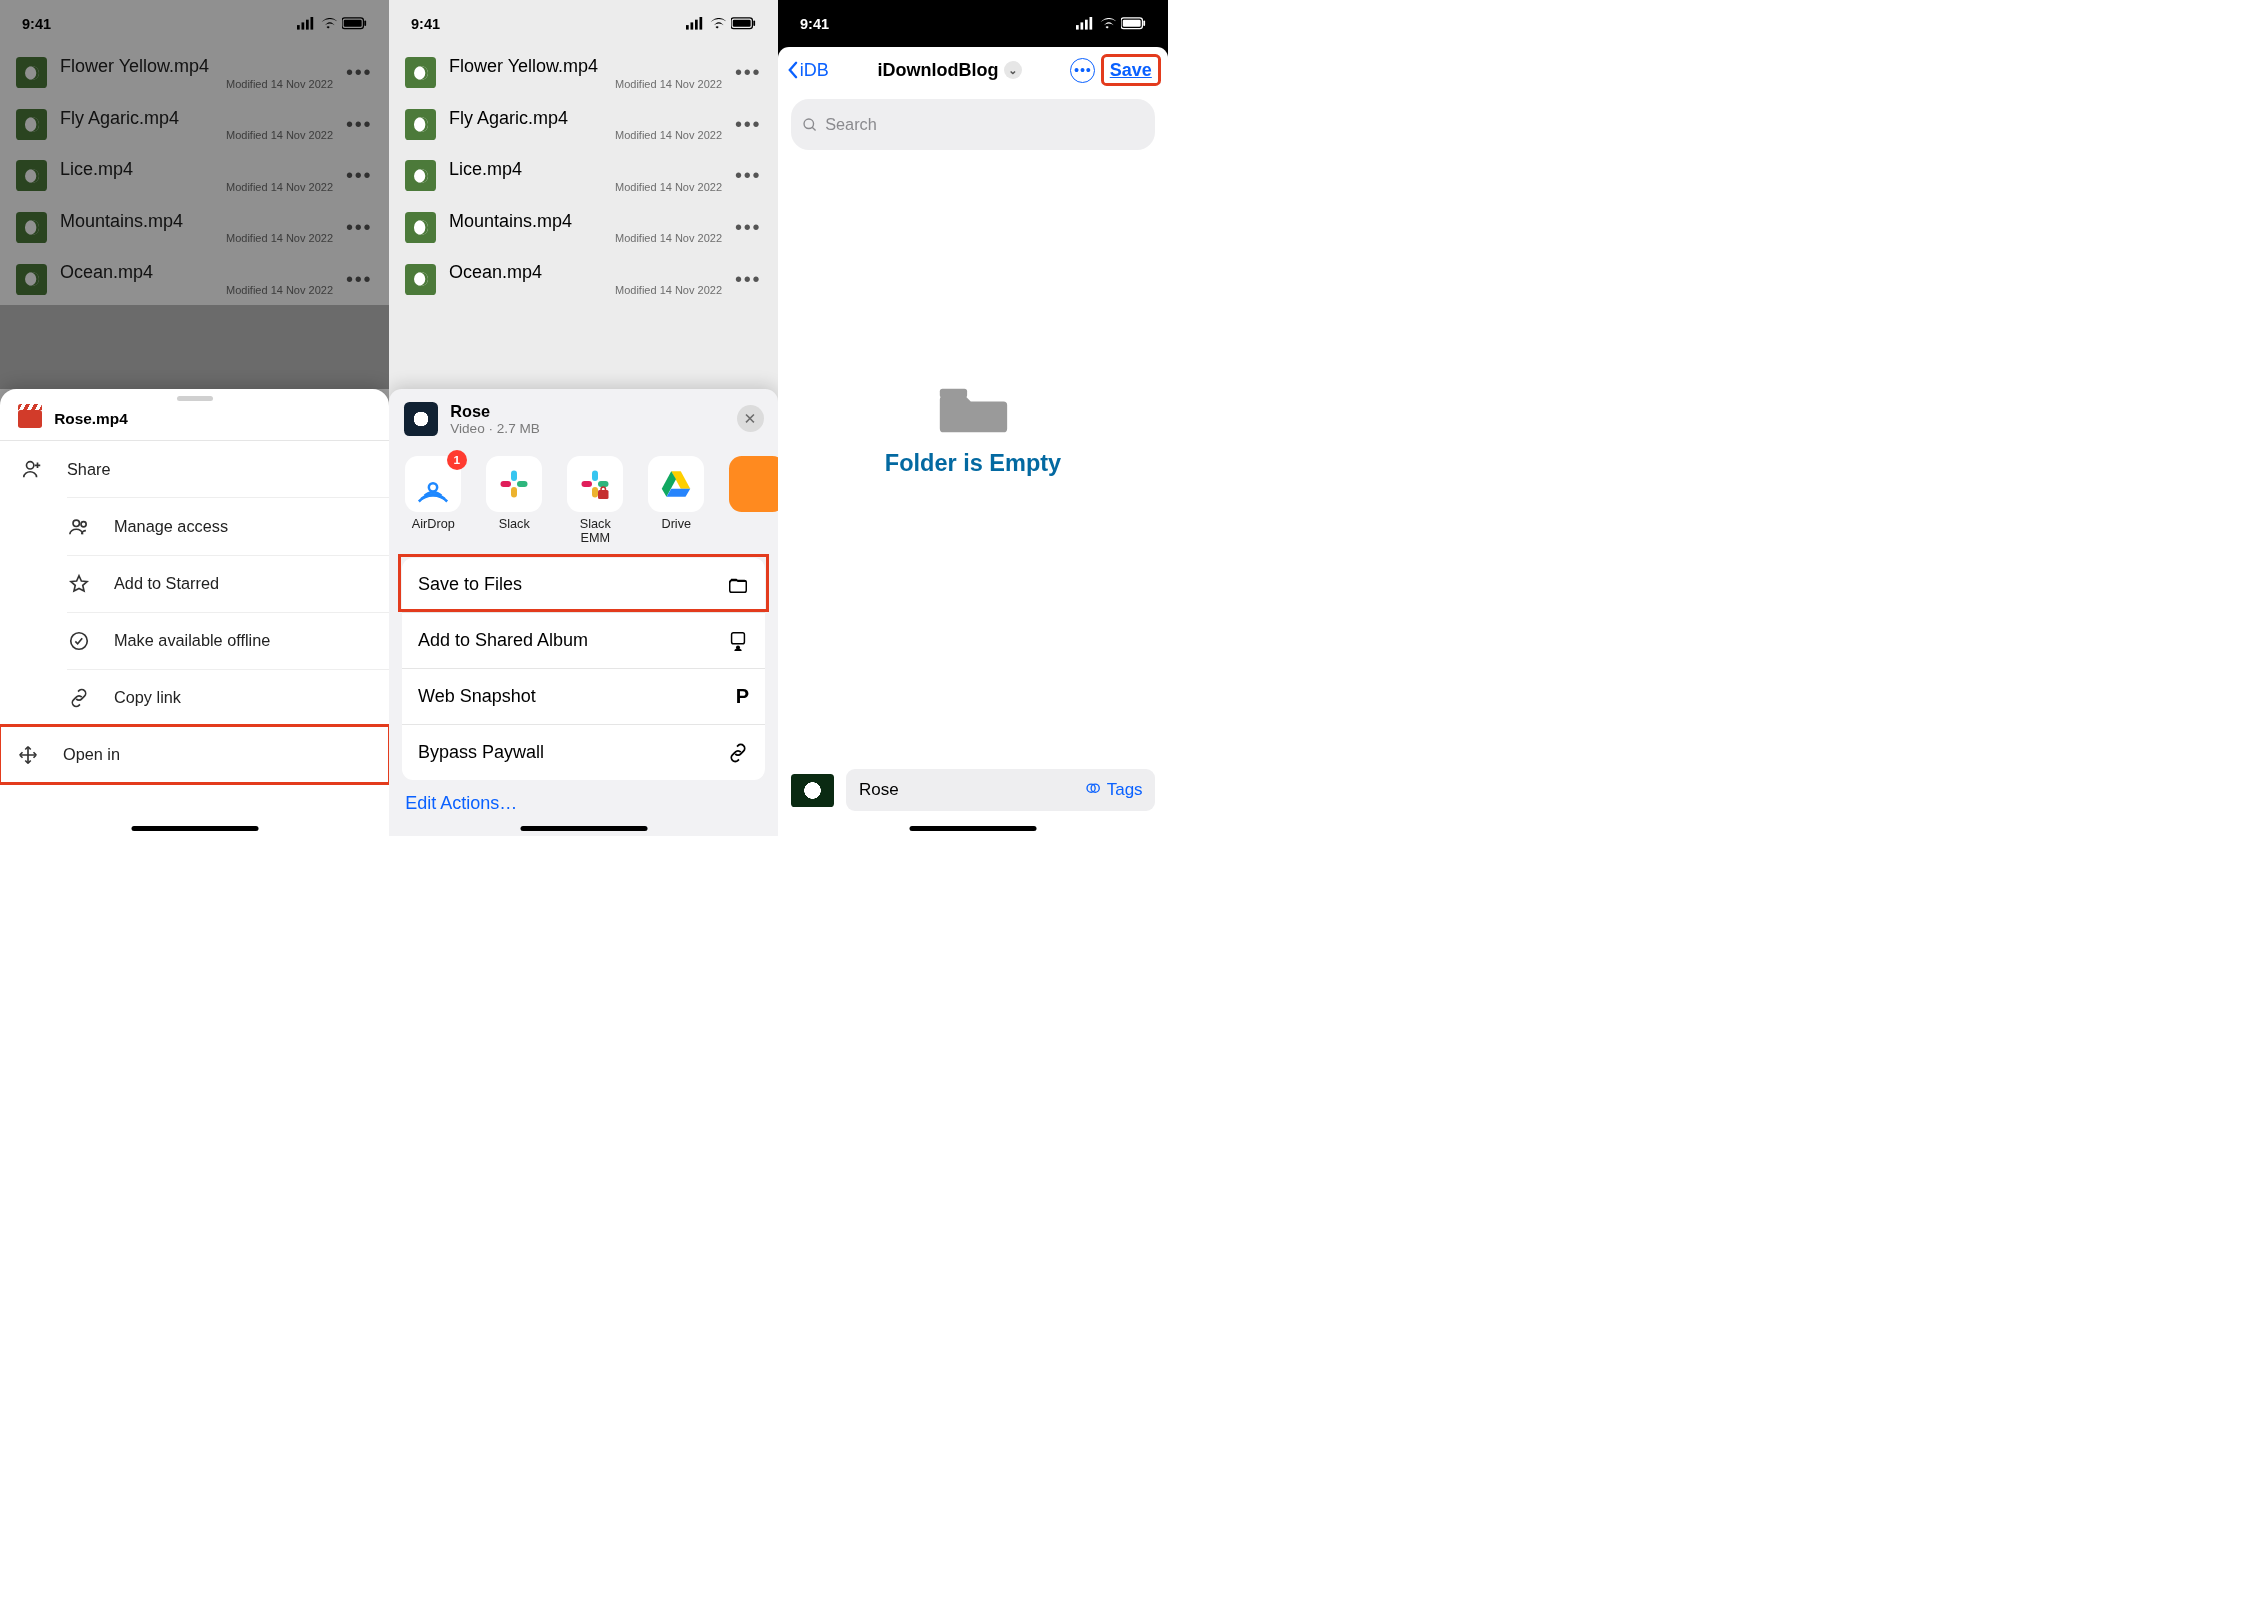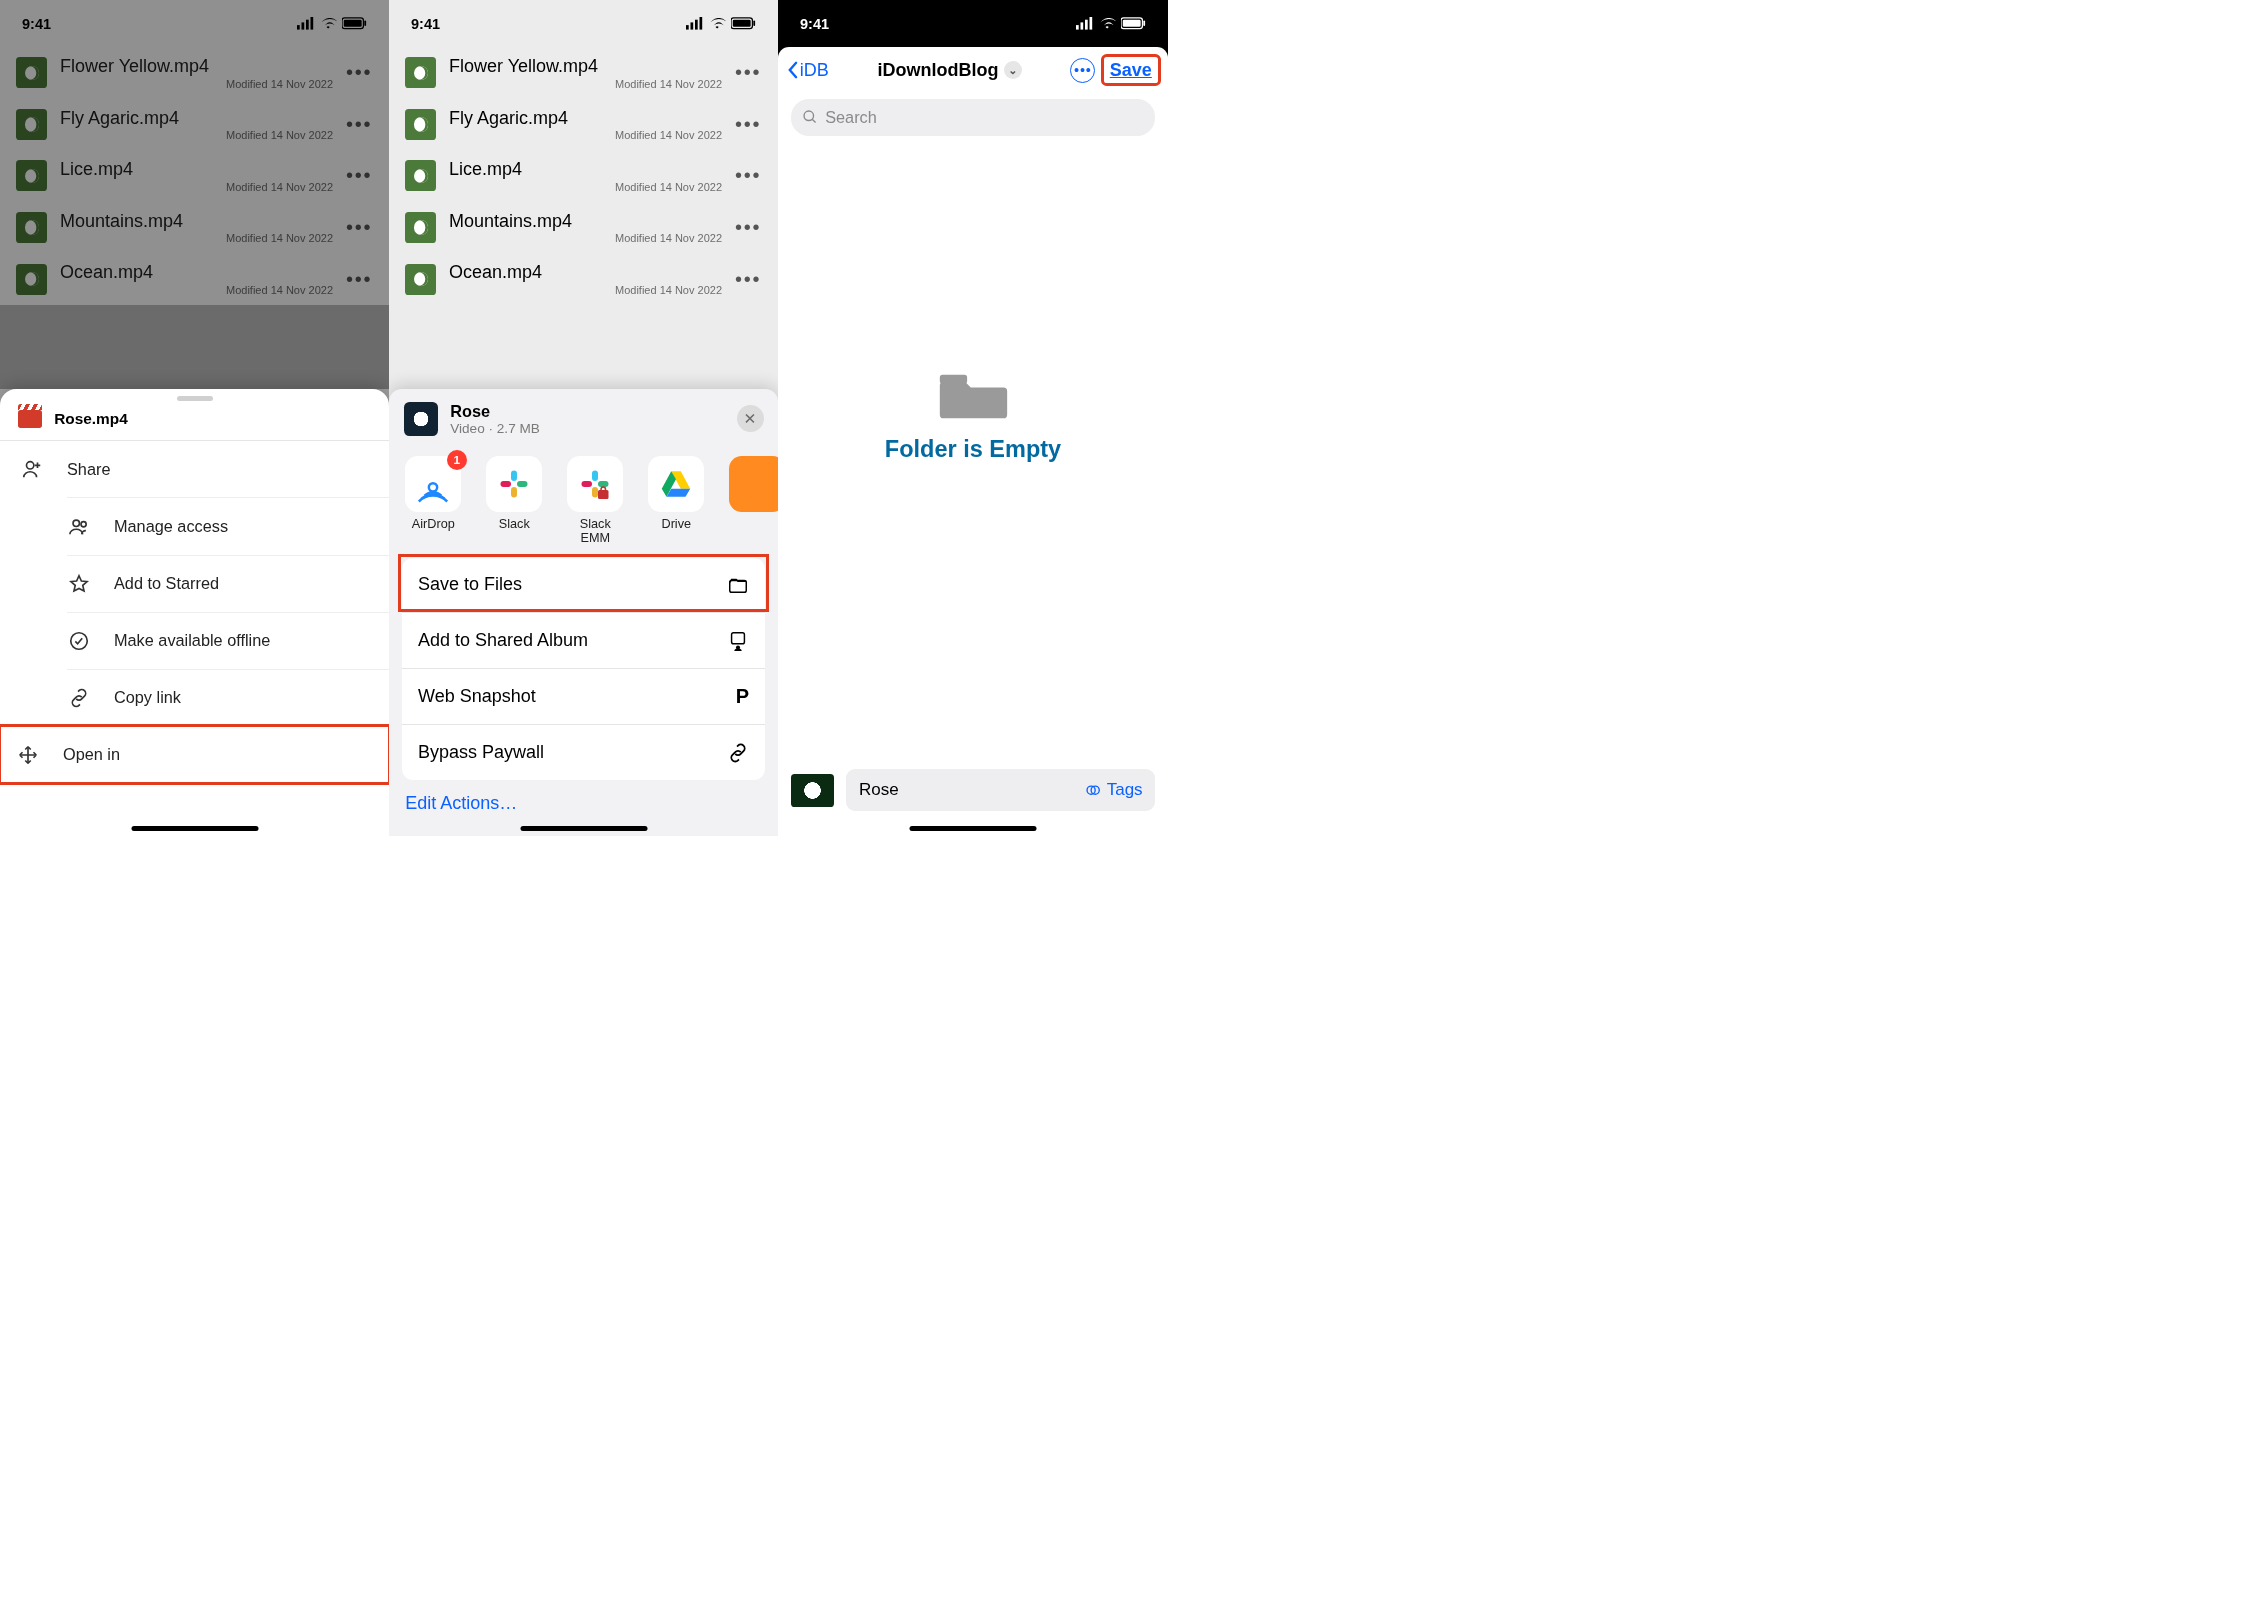--- a/index.html
+++ b/index.html
@@ -59,28 +59,28 @@
 
 .p3 { background:#000; }
 .p3 .status { height:47px; display:flex; justify-content:space-between; align-items:center; padding:0 22px; color:#fff; font-weight:600; }
 .picker { position:absolute; top:47px; left:0; right:0; bottom:0; background:#fff; border-radius:11px 11px 0 0; }
 .picker .nav { display:flex; align-items:center; padding:9px 9px; gap:7.2px; }
 .picker .back { color:#0a61ff; font-size:18px; display:flex; align-items:center; gap:1.8px; }
 .picker .title { flex:1; text-align:center; font-size:18px; font-weight:600; display:flex; align-items:center; justify-content:center; gap:5.4px; }
 .picker .chev { width:18px; height:18px; border-radius:50%; background:#e6e6e6; display:flex; align-items:center; justify-content:center; font-size:11px; color:#555; }
 .picker .ellips { width:25px; height:25px; border-radius:50%; border:1.8px solid #0a61ff; color:#0a61ff; display:flex; align-items:center; justify-content:center; font-size:14.5px; letter-spacing:0.9px; }
 .picker .save { color:#0a61ff; font-size:18px; font-weight:600; padding:3.6px 7.2px; }
-.search { margin:5.4px 12.7px 0; background:#eeeef0; border-radius:18px; padding:9px 11px; color:#8a8a8e; display:flex; align-items:center; gap:7.2px; font-size:16.3px; }
+.search { margin:5.4px 12.7px 0; background:#eeeef0; border-radius:18px; padding:16px 11px; color:#8a8a8e; display:flex; align-items:flex-end; gap:7.2px; font-size:16.3px; }
 .empty { text-align:center; margin-top:235px; }
 .empty .foldericon { width:71px; height:49px; margin:0 auto 16.3px; }
 .empty h2 { font-size:23.5px; font-weight:700; color:#0369a1; }
 .picker .bottom { position:absolute; bottom:25px; left:12.7px; right:12.7px; display:flex; align-items:center; gap:12.7px; }
 .picker .rosetile { width:43px; height:33px; border-radius:3.6px; background:radial-gradient(circle at 50% 50%, #fff 0 30%, #0a2a12 31% 100%); }
 .picker .namebox { flex:1; background:#eeeef0; border-radius:9px; padding:11px 12.7px; font-size:17px; display:flex; align-items:center; justify-content:space-between; color:#000; }
-.picker .tags { color:#0a61ff; display:flex; align-items:center; gap:5.4px; font-size:17px; }
+.picker .tags { color:#0a61ff; display:flex; gap:5.4px; font-size:17px; }
 
 
 .sicons { display:flex; align-items:center; gap:5.4px; }
 </style>
 </head>
 <body>
 
 <div class="stage">
 
 <div class="panel p1">

